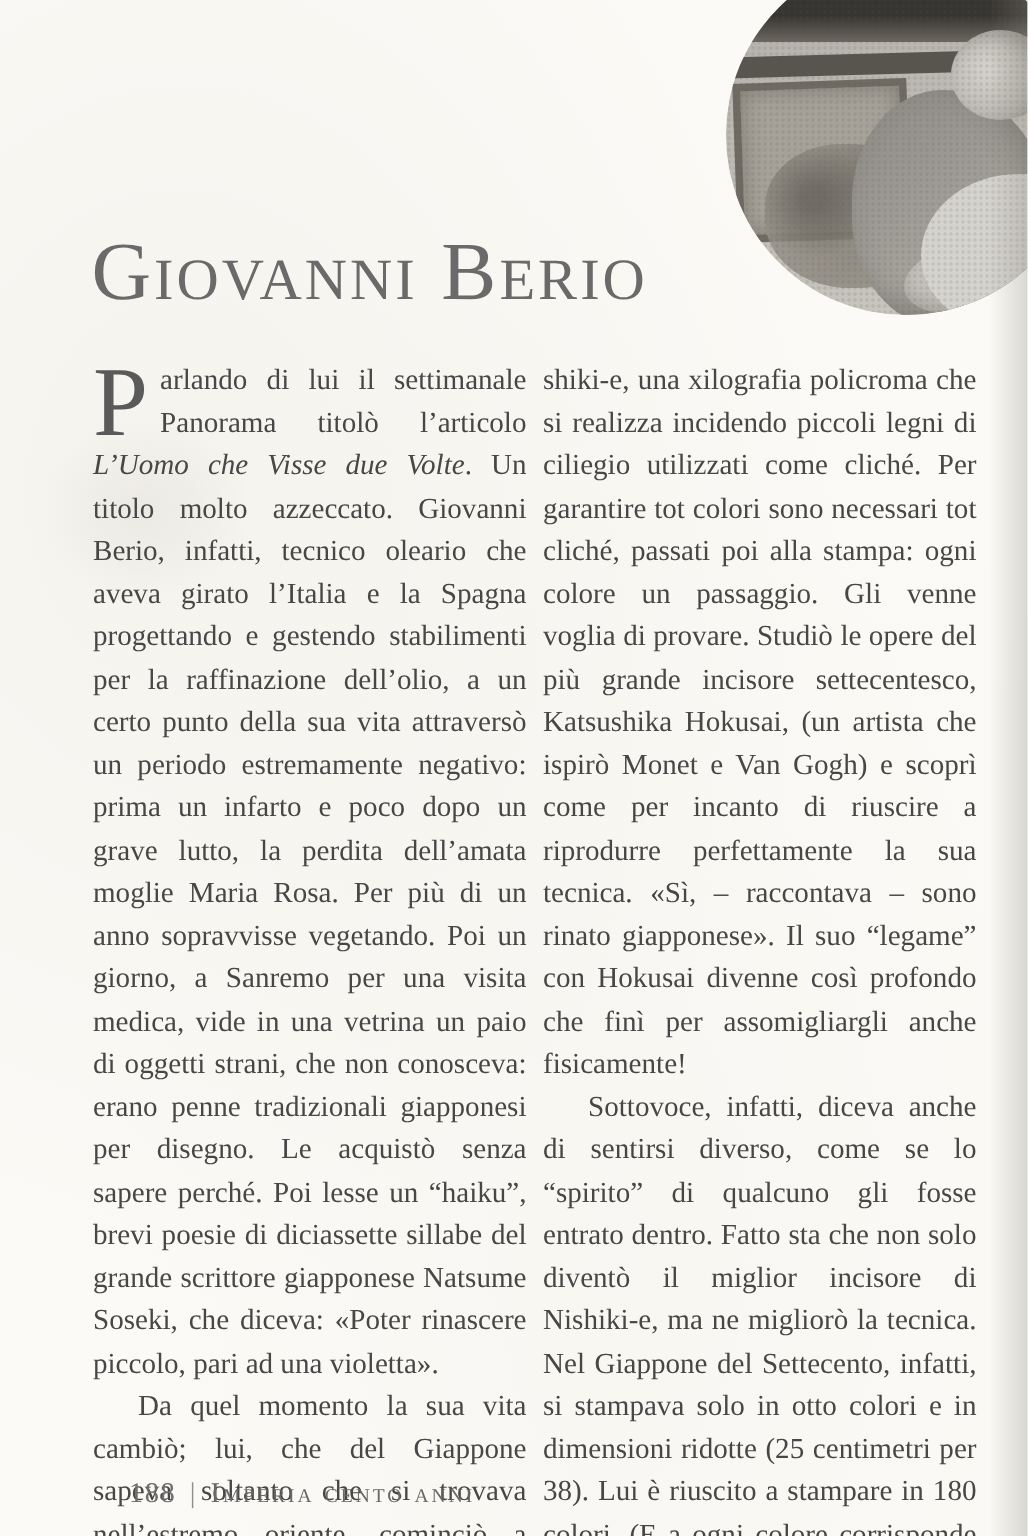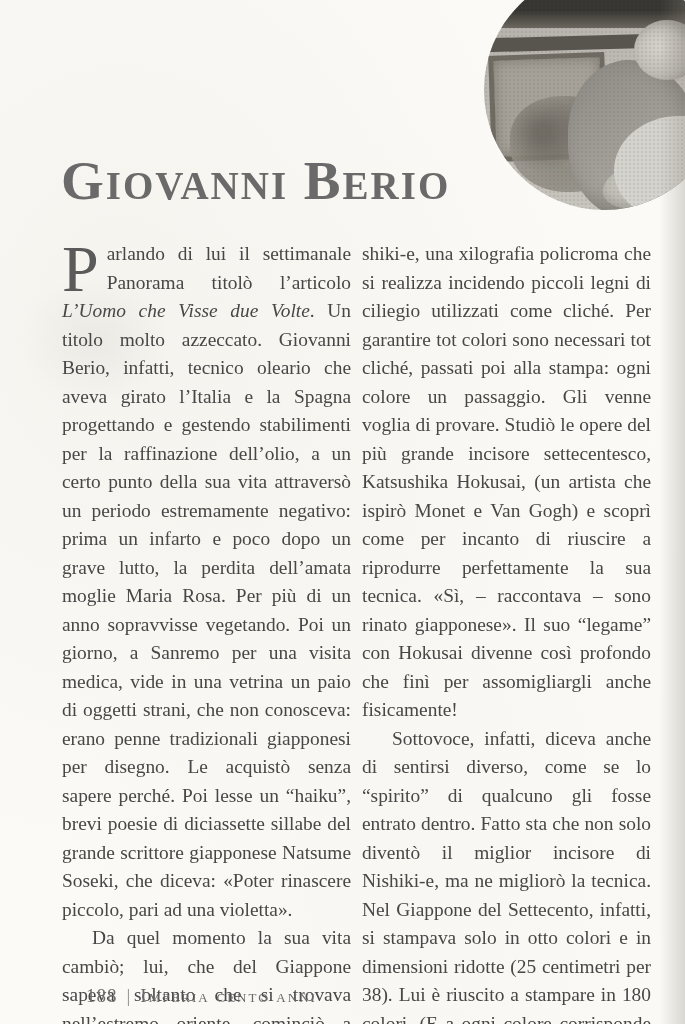--- a/index.html
+++ b/index.html
@@ -56,21 +56,21 @@
     background:radial-gradient(circle at 45% 40%, #d5d2cb, #bcb9b2); }
   .ph-table { right:-14px; bottom:-10px; width:124px; height:104px;
     border-radius:55% 25% 0 50%; background:#d8d6d0; }
   .ph-grain { left:0; top:0; width:100%; height:100%;
     background-image:radial-gradient(rgba(88,85,78,.13) 1px, transparent 1.35px);
     background-size:4px 4px; }
 
   
   .title {
     position:absolute; left:61px; top:116px;
-    font-variant:small-caps; font-weight:700;
+    font-variant:small-caps; font-weight:400;
     font-size:55px; line-height:56px; letter-spacing:2px; color:#6a6a6a;
     white-space:nowrap;
   }
   .subtitle {
     position:absolute; left:63px; top:171px;
     font-size:23.5px; line-height:24px; letter-spacing:.4px; color:#5d5d5d;
     white-space:nowrap;
   }
 
   

